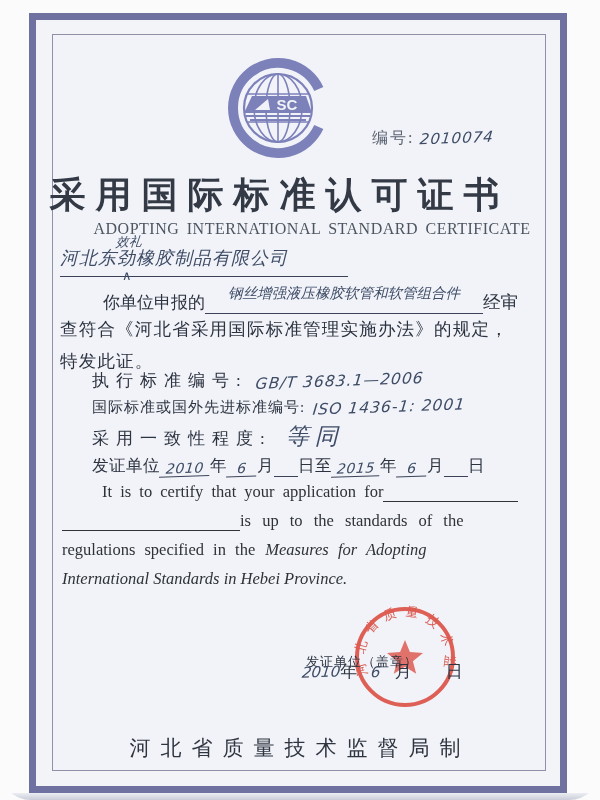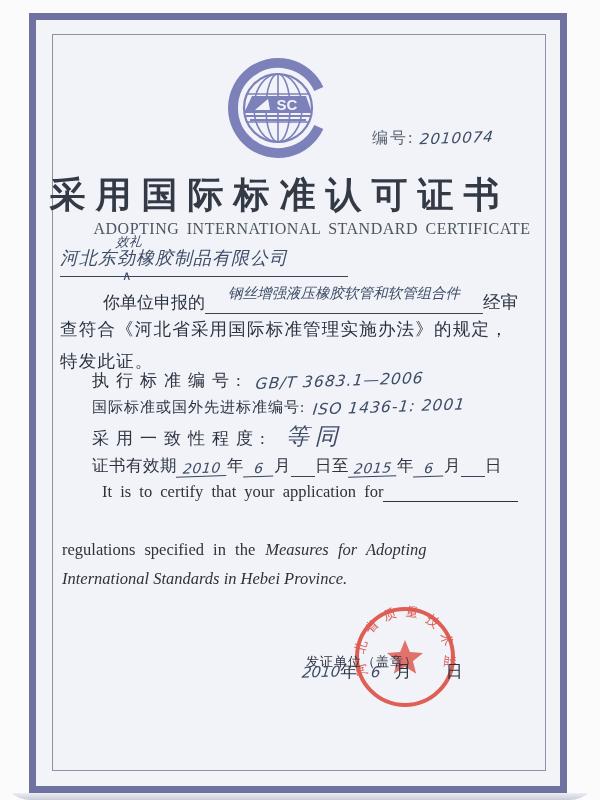--- a/index.html
+++ b/index.html
@@ -120,38 +120,42 @@
   <div class="abs field-row row2">
     <span class="f-label2 printed">国际标准或国外先进标准编号:</span>
     <span class="f-val hw hw-slant">ISO 1436-1: 2001</span>
   </div>
   <div class="abs field-row row3">
     <span class="f-label3 printed">采用一致性程度:</span>
     <span class="f-val-big hw">等同</span>
   </div>
 
   <div class="abs validity printed">
-    <span>证书有效期</span>
+    <span>发证单位</span>
     <span class="blank b1 hw hw-slant">2010</span>
     <span>年</span>
     <span class="blank b2 hw hw-slant">6</span>
     <span>月</span>
     <span class="blank b3"></span>
     <span>日至</span>
     <span class="blank b4 hw hw-slant">2015</span>
     <span>年</span>
     <span class="blank b5 hw hw-slant">6</span>
     <span>月</span>
     <span class="blank b6"></span>
     <span>日</span>
   </div>
 
   <div class="abs eng e1">
     <span class="lead">It is to certify that your application for</span>
     <span class="fill"></span>
+  </div>
+  <div class="abs eng e2">
+    <span class="blankfix"></span>
+    <span>is up to the standards of the</span>
   </div>
   <div class="abs eng e3">
     <span>regulations specified in the</span>
     <span class="ital">Measures for Adopting</span>
   </div>
   <div class="abs eng e4 ital">International Standards in Hebei Province.</div>
 
   <svg class="abs seal" width="114" height="114" viewBox="0 0 114 114" style="opacity:0.9;">
     <circle cx="57" cy="57" r="48" fill="none" stroke="#dc5045" stroke-width="4"></circle>
     <polygon points="57,40 61.9,52.1 75.0,52.9 64.9,61.2 68.2,73.8 57,66.7 45.8,73.8 49.1,61.2 39.0,52.9 52.1,52.1" fill="#dc5045" opacity="0.88"></polygon>
@@ -168,15 +172,16 @@
     <span class="hw hw-slant">2010</span>
     <span>年</span>
     <span class="gap-s"></span>
     <span class="hw hw-slant">6</span>
     <span class="gap-s"></span>
     <span>月</span>
     <span class="gap-m"></span>
     <span>日</span>
   </div>
 
+  <div class="abs footer">河北省质量技术监督局制</div>
 
   <div class="scan-edge"></div>
 </div>
 
 </body></html>

